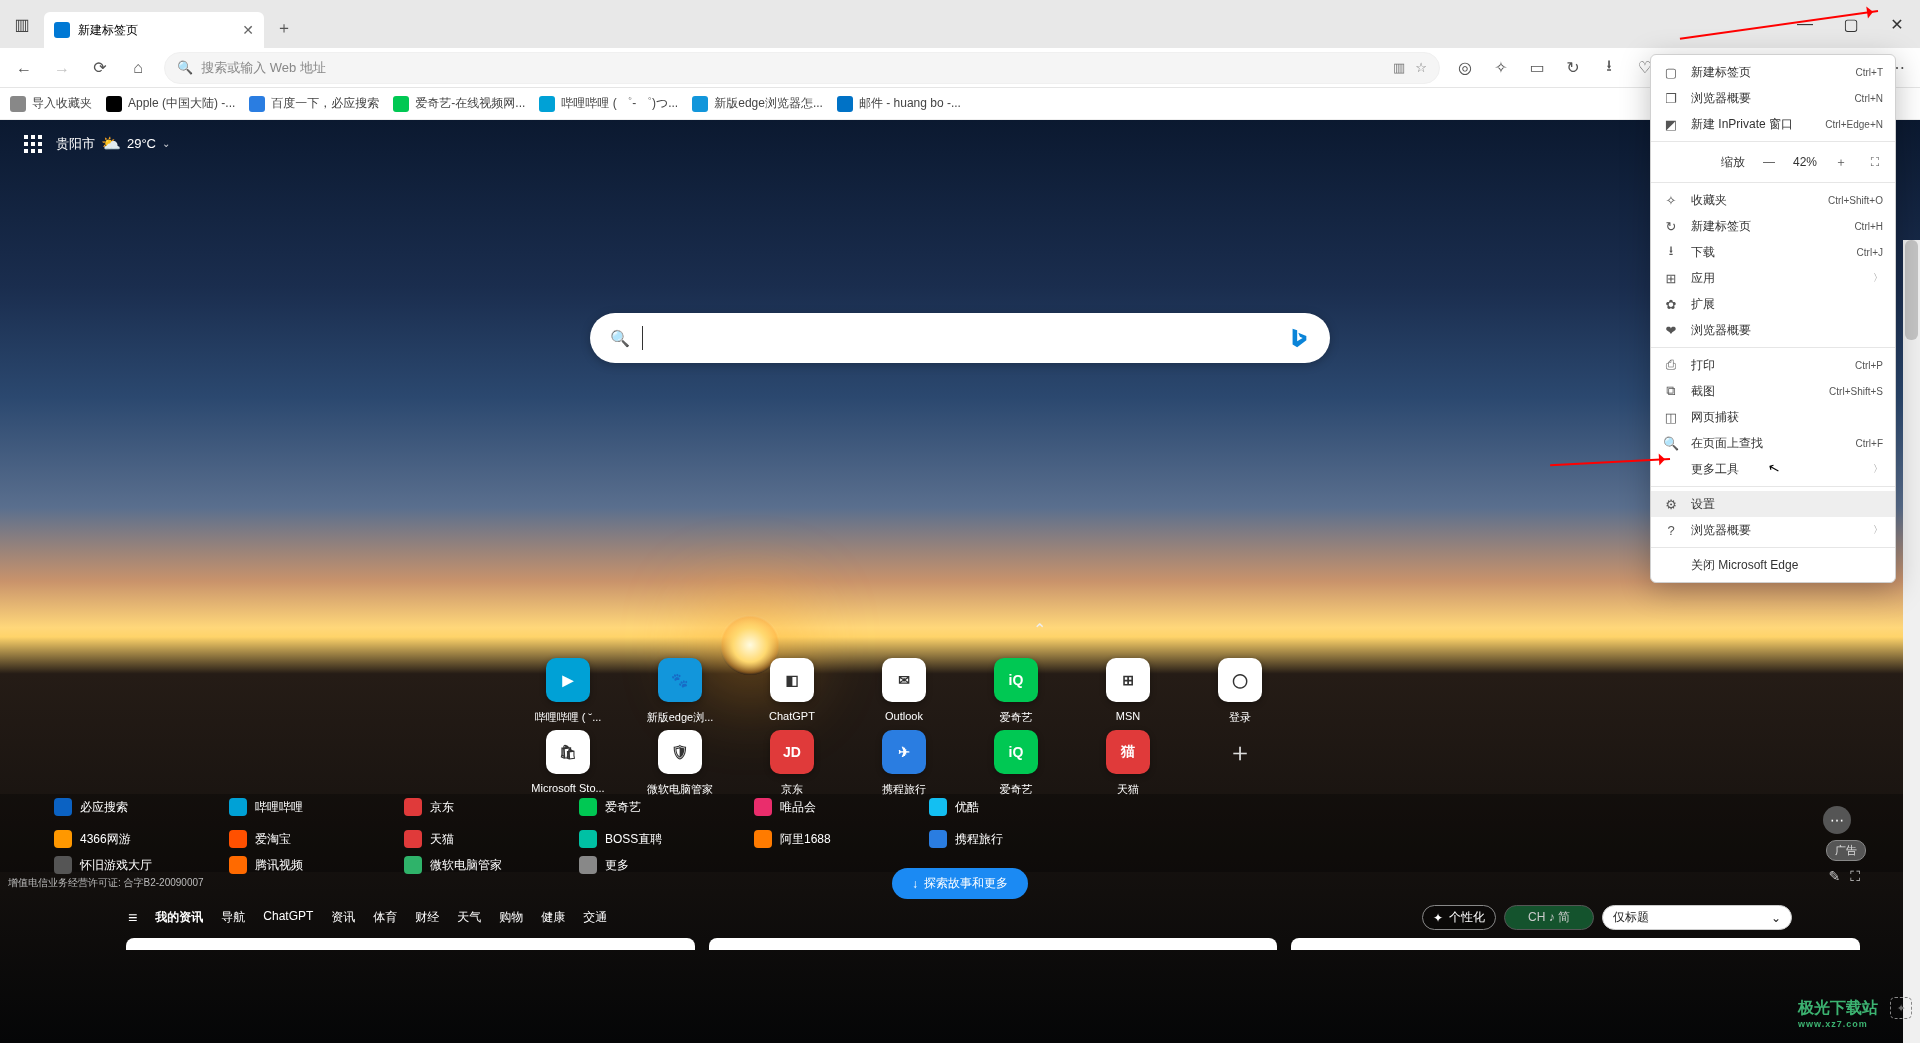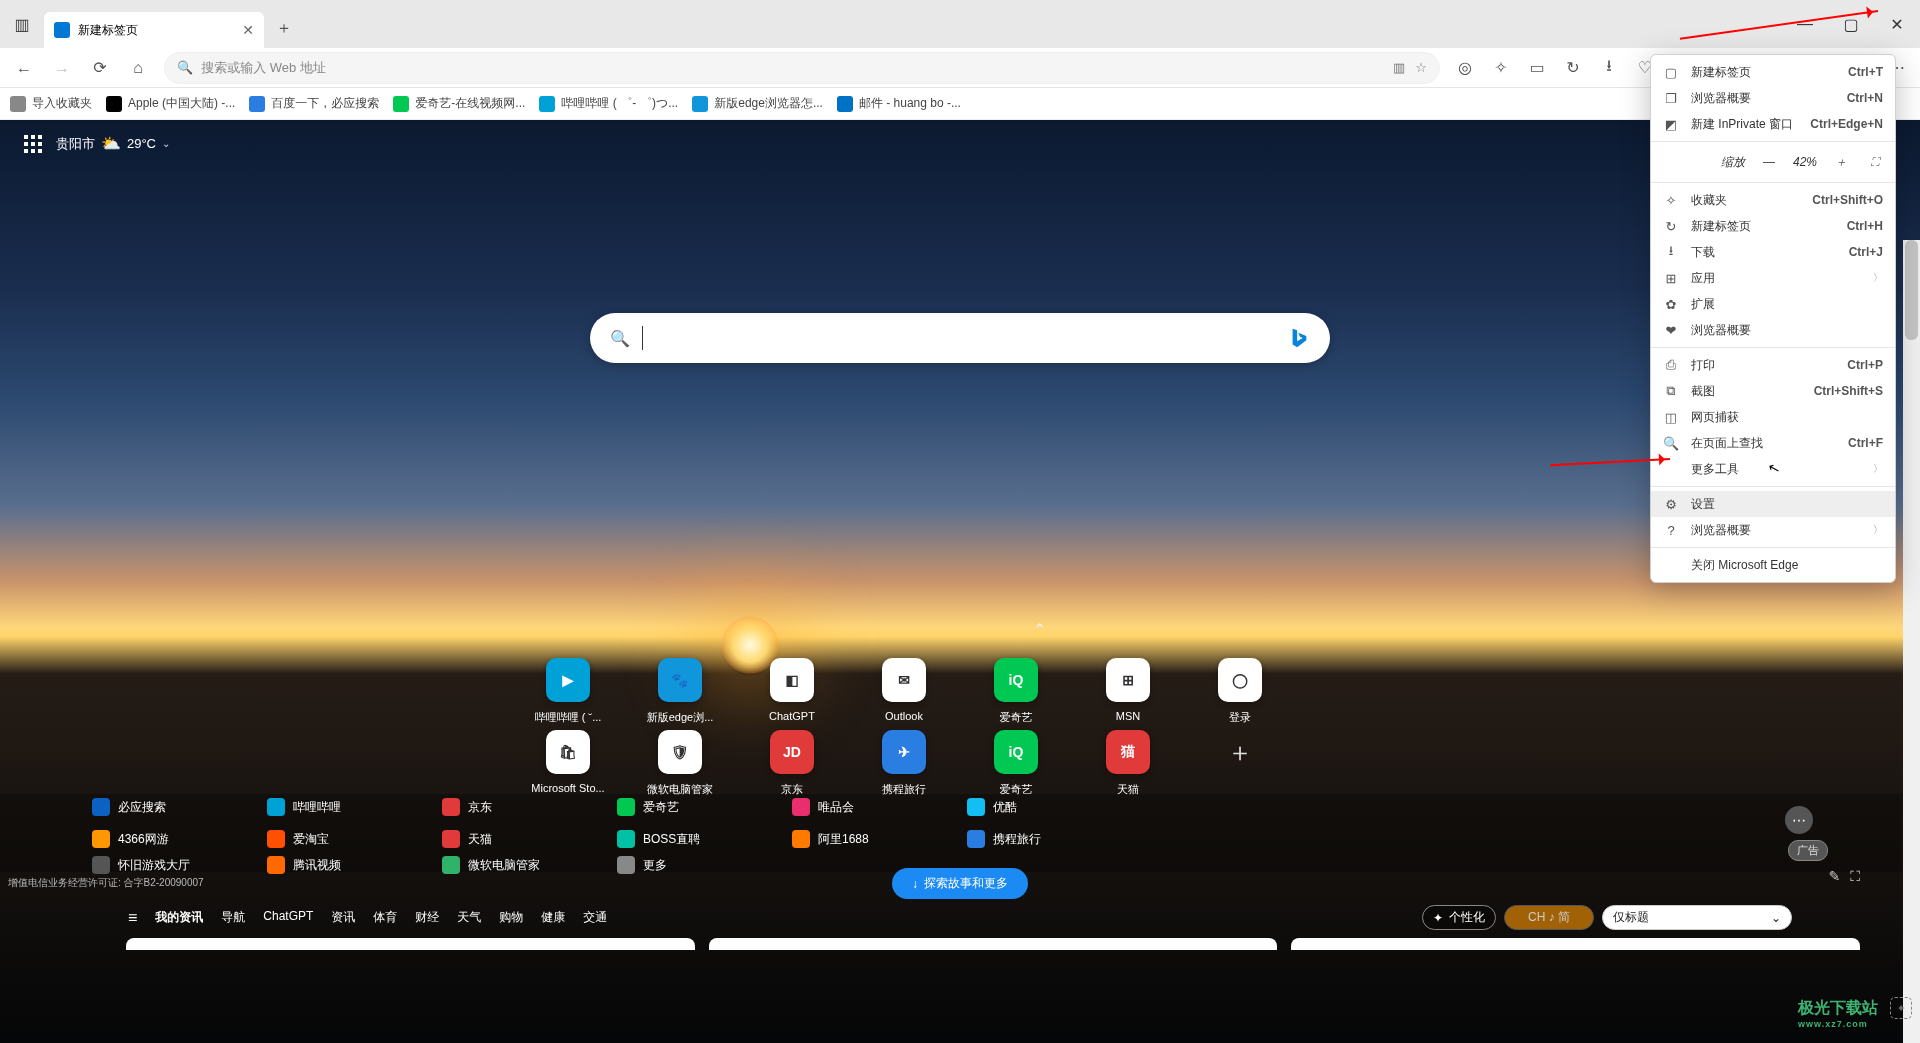--- a/index.html
+++ b/index.html
@@ -45,49 +45,49 @@
 .bing svg { width: 100%; height: 100%; }
 .searchbar input { border: none; outline: none; flex: 1; font-size: 15px; background: transparent; }
 .caret { width: 1px; height: 24px; background: #333; }
 
 .tiles { position: absolute; left: 50%; top: 532px; transform: translateX(-50%); display: grid; grid-template-columns: repeat(8, 112px); gap: 0; width: 896px; }
 .tile { display: flex; flex-direction: column; align-items: center; gap: 8px; font-size: 11px; color: #fff; padding: 6px 0; }
 .tile .box { width: 44px; height: 44px; background: #fff; border-radius: 10px; display: flex; align-items: center; justify-content: center; font-size: 20px; box-shadow: 0 2px 6px rgba(0,0,0,.3); }
 .tiles.row2 { top: 604px; grid-template-columns: repeat(8, 112px); }
 .chev-up { position:absolute; top: 500px; left: 1033px; font-size: 16px; color: #eee; }
 
-.quick-section { position: absolute; left: 0; right: 0; top: 674px; height: 78px; background: rgba(0,0,0,.28); display: flex; align-items: center; padding: 0 92px; color: #fff; font-size: 12px; }
+.quick-section { position: absolute; left: 0; right: 0; top: 674px; height: 78px; background: rgba(0,0,0,.28); display: flex; align-items: center; padding: 0 54px; color: #fff; font-size: 12px; }
 .quick-grid { display: grid; grid-template-columns: repeat(6, 175px); grid-template-rows: 30px 30px; column-gap: 0; row-gap: 2px; flex: 1; }
 .ql { display: flex; align-items: center; gap: 8px; }
 .ql .qi { width: 18px; height: 18px; border-radius: 4px; display: inline-block; }
 .dots-round { width: 28px; height: 28px; border-radius: 50%; background: #555; color: #fff; display: flex; align-items: center; justify-content: center; font-size: 14px; }
 .ad-tag { margin-left: 18px; background: #555; color: #ddd; border-radius: 10px; padding: 2px 8px; border: 1px solid #888; font-size: 11px; }
 
 .license { position: absolute; top: 756px; left: 8px; font-size: 10px; color: #bbb; }
 .explore-btn { position: absolute; left: 50%; top: 748px; transform: translateX(-50%); background: #1b8af3; color: #fff; border-radius: 18px; padding: 7px 20px; font-size: 12px; display: flex; gap: 6px; align-items: center; }
 .fs-icons { position: absolute; top: 748px; right: 60px; display: flex; gap: 10px; color: #ccc; font-size: 14px; }
 
 .bottom-nav { position: absolute; top: 780px; left: 0; right: 0; height: 35px; display: flex; align-items: center; padding: 0 128px; color: #fff; font-size: 12px; gap: 18px; }
 .bottom-nav .burger { font-size: 16px; }
 .personalize { margin-left: auto; display: flex; gap: 8px; align-items: center; }
 .personalize .pill { border: 1px solid #888; border-radius: 14px; padding: 3px 10px; display: flex; gap: 6px; align-items: center; background: rgba(0,0,0,.3); }
-.personalize .input-pill { background: #a16207; color: #ccc; border-color: #555; width: 90px; justify-content: center; }
+.personalize .input-pill { background: #14532d; color: #ccc; border-color: #555; width: 90px; justify-content: center; }
 .personalize .select-pill { background: #fff; color: #222; border-color: #ccc; width: 190px; justify-content: space-between; }
 
 .cards-strip { position: absolute; top: 818px; left: 126px; right: 60px; display: flex; gap: 14px; }
 .cards-strip .card { flex: 1; height: 12px; background: #fff; border-radius: 8px 8px 0 0; }
 
 
 .edge-menu { position: absolute; top: 54px; right: 24px; width: 246px; background: #fff; border: 1px solid #d0d0d0; border-radius: 6px; box-shadow: 0 6px 30px rgba(0,0,0,.25); font-size: 12px; color: #333; padding: 4px 0; z-index: 20; }
 .edge-menu .mi { display: flex; align-items: center; padding: 5px 12px; gap: 12px; height: 26px; }
 .edge-menu .mi:hover, .edge-menu .mi.hover { background: #eee; }
 .edge-menu .mi .mic { width: 16px; text-align: center; color: #555; font-size: 13px; }
-.edge-menu .mi .short { margin-left: auto; color: #555; font-size: 12px; font-weight: bold; }
+.edge-menu .mi .short { margin-left: auto; color: #555; font-size: 10px; }
 .edge-menu .sep { height: 1px; background: #e6e6e6; margin: 4px 0; }
-.edge-menu .zoom { display: flex; align-items: center; justify-content: flex-end; padding: 4px 10px; gap: 14px; height: 32px; font-style: italic;}
+.edge-menu .zoom { display: flex; align-items: center; justify-content: flex-end; padding: 4px 10px; gap: 14px; height: 32px;}
 .edge-menu .zoom .zb { width: 20px; text-align: center; color: #555; }
 .edge-menu .chev-r { margin-left: auto; color: #777; font-size: 10px; }
 
 
 .arrow { position: absolute; height: 2px; background: #ff0000; transform-origin: right center; z-index: 30;}
 .arrow::after { content: ""; position: absolute; right: -1px; top: -5px; border: 6px solid transparent; border-left-color: #ff0000; }
 #arrow1 { top: 10px; right: 42px; width: 200px; transform: rotate(-8deg); }
 #arrow2 { top: 458px; right: 250px; width: 120px; transform: rotate(-3deg); }
 
 .cursor { position: absolute; top: 460px; right: 140px; font-size: 14px; z-index: 35; color:#000; transform: rotate(-15deg);}

